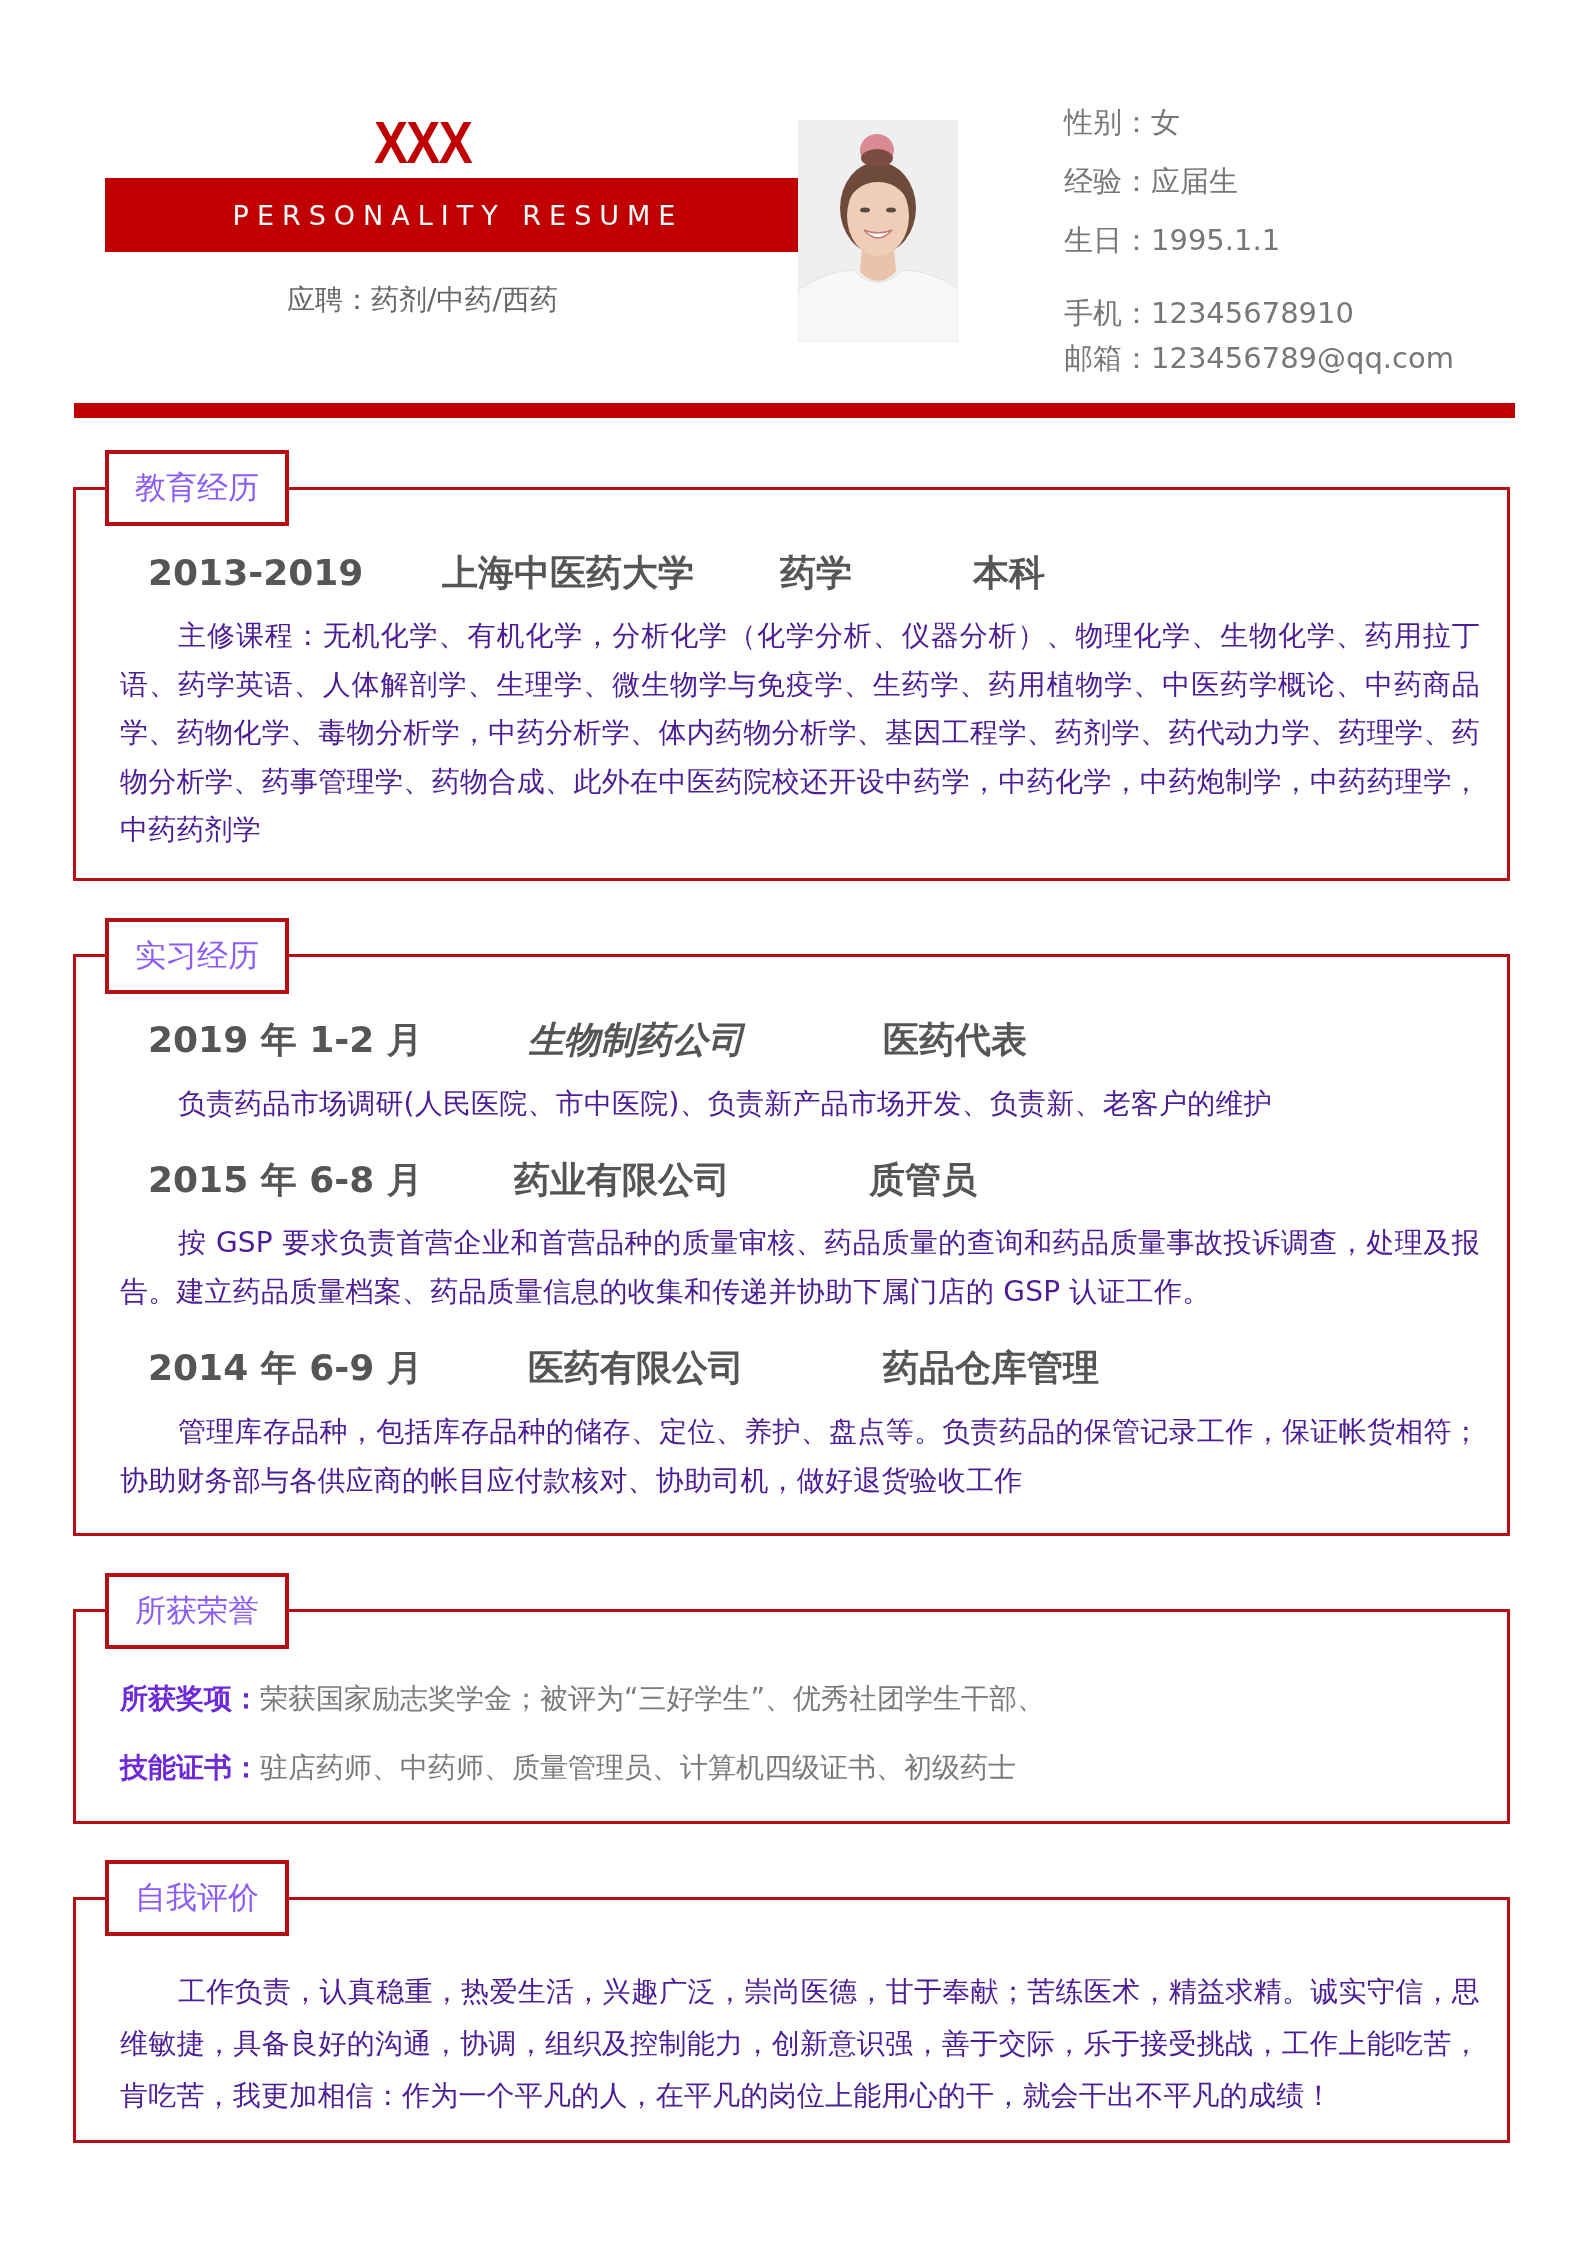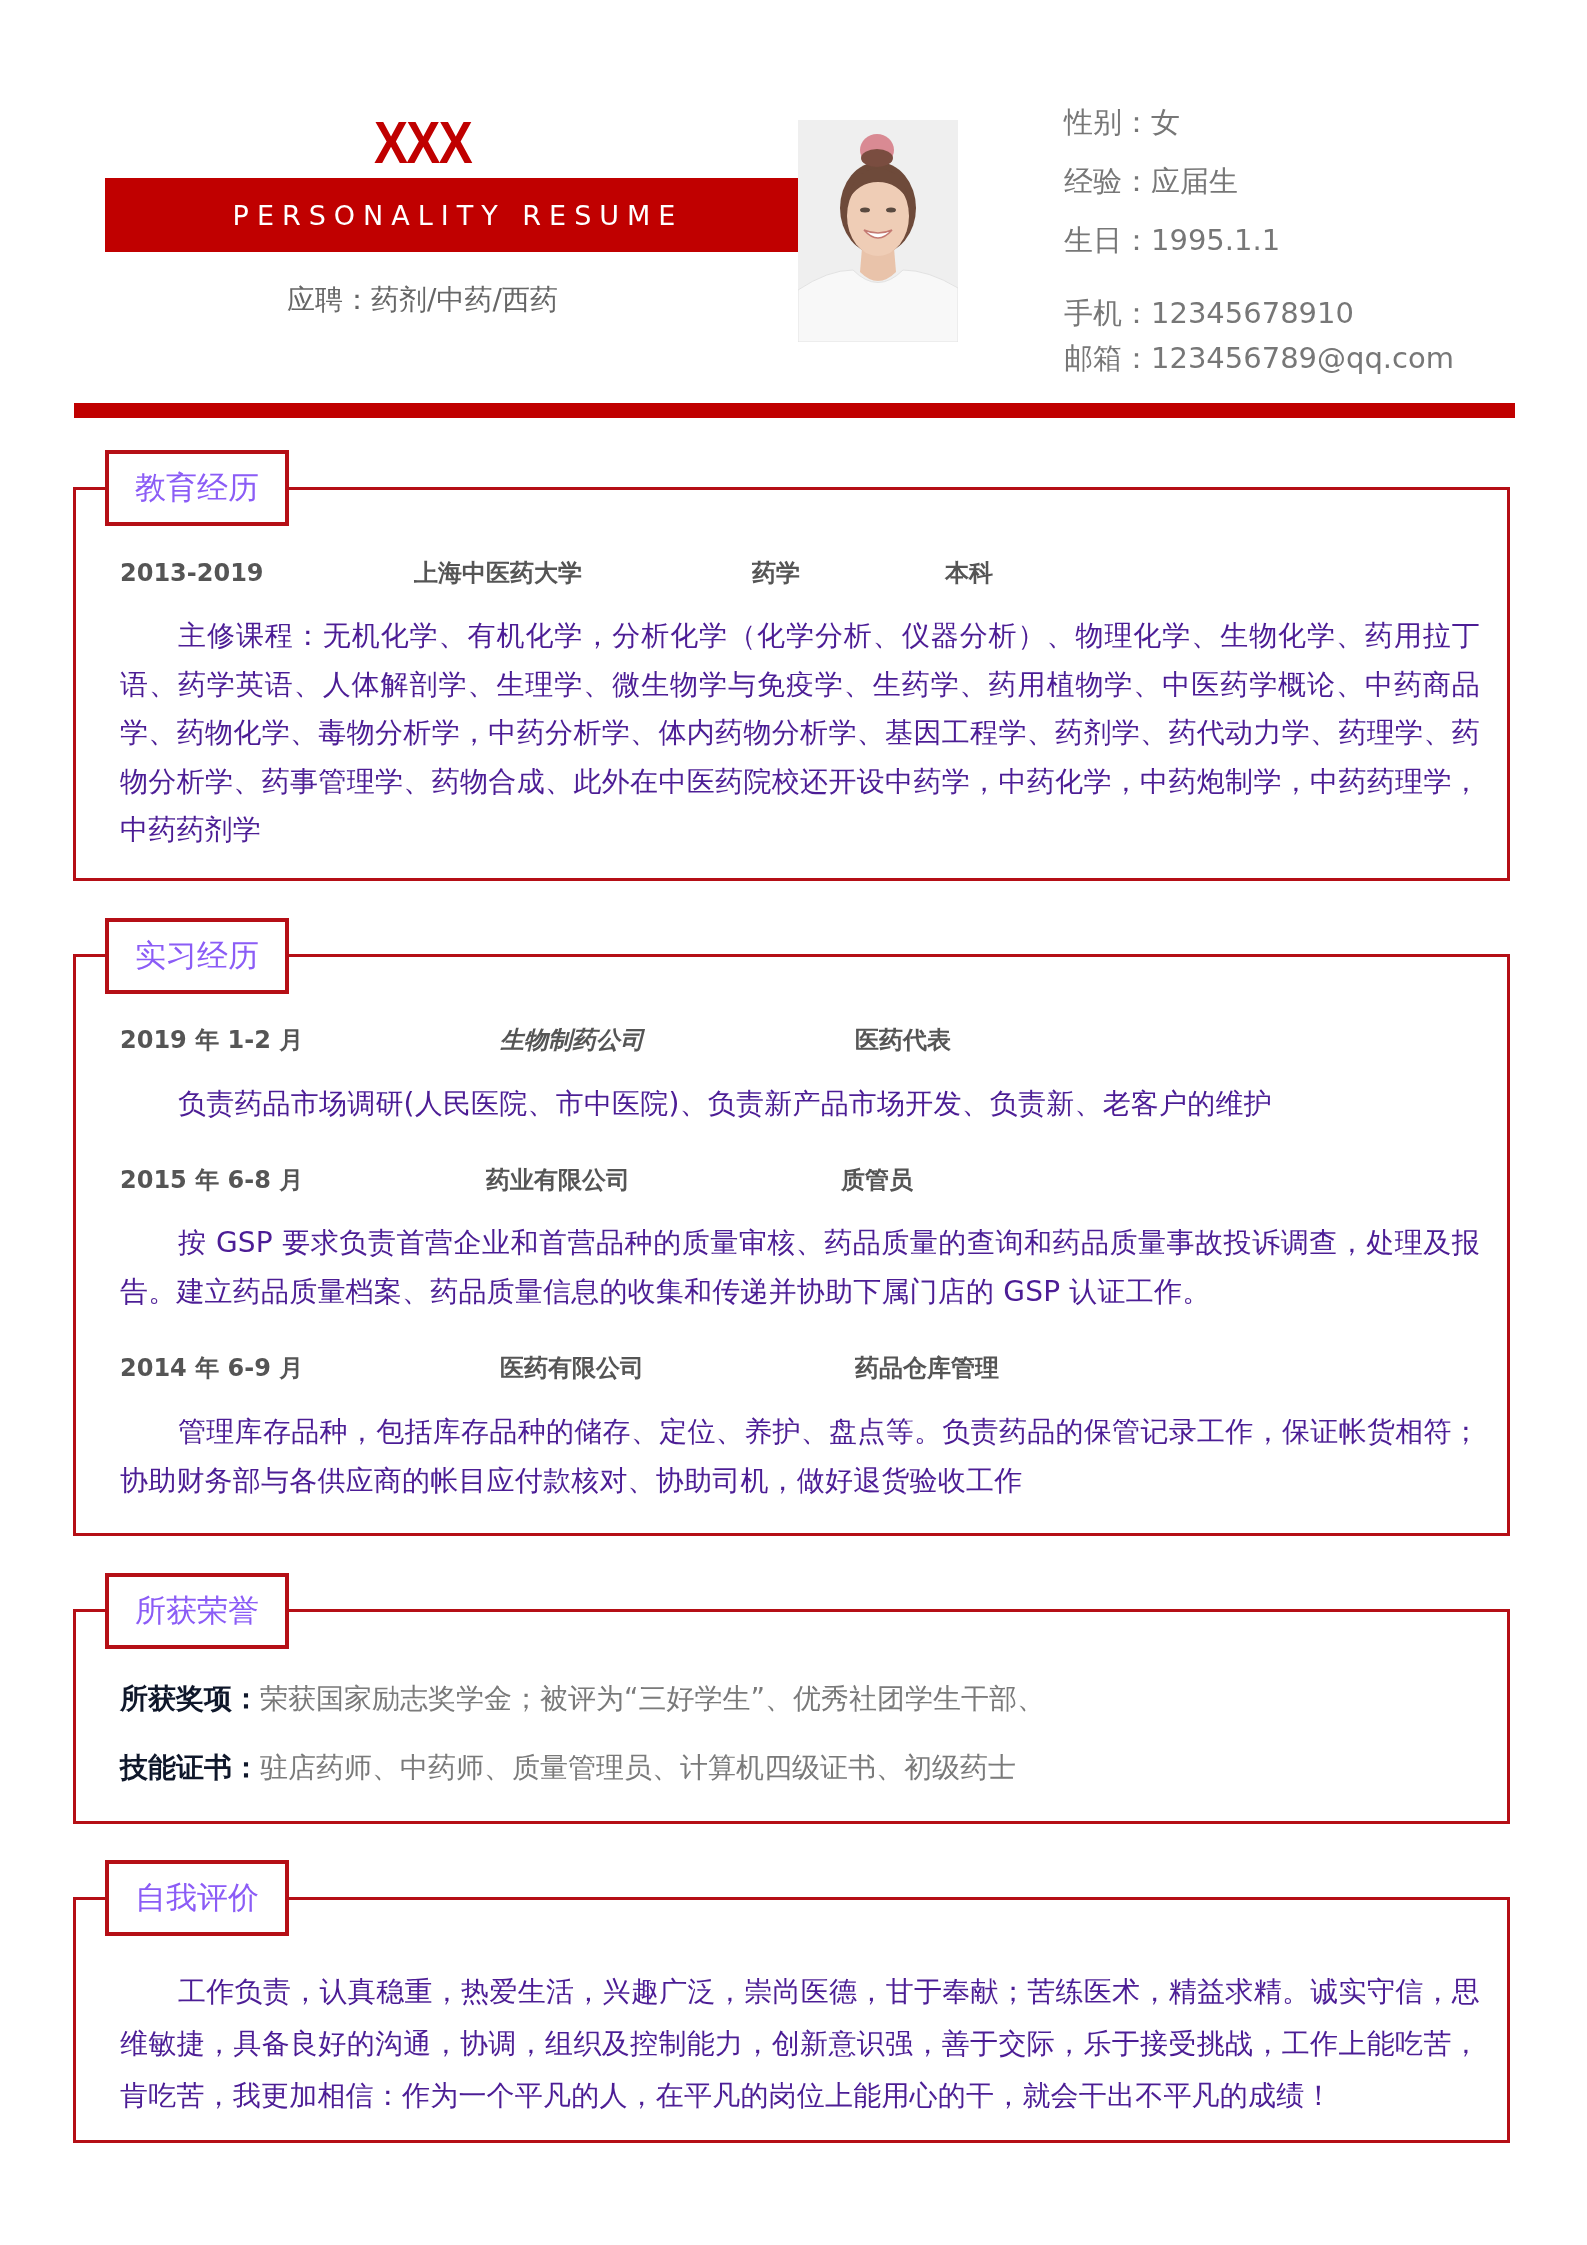--- a/index.html
+++ b/index.html
@@ -16,25 +16,25 @@
   .apply { left:105px; width:635px; top:280px; text-align:center; font-size:28px;
            line-height:40px; color:#666; }
   .photo { left:798px; top:120px; width:160px; height:222px; background:#eeeeee; overflow:hidden; }
   .info { left:1064px; font-size:29px; line-height:40px; color:#777; }
   .topbar { left:74px; top:403px; width:1441px; height:15px; background:#c00000; }
 
   .section { position:absolute; left:73px; width:1437px; border:3px solid #b50f16; box-sizing:border-box; }
   .sec-title { position:absolute; left:105px; width:184px; height:76px; border:4px solid #b50f16;
                box-sizing:border-box; background:#fff; display:flex; align-items:center; justify-content:center;
                font-family:"DejaVu Serif","Liberation Serif",serif; font-size:31px; color:#8b5cf6; }
-  .row-head { position:absolute; font-weight:bold; font-size:24px; color:#555; line-height:40px; white-space:nowrap; }
+  .row-head { position:absolute; font-weight:bold; font-size:36px; color:#555; line-height:40px; white-space:nowrap;margin-left:28px; }
   .para { position:absolute; left:120px; width:1360px; font-size:28px; line-height:48.5px; color:#4c1d95;
           text-indent:58px; text-align:justify; letter-spacing:0.2px; }
   .hline { position:absolute; left:120px; font-size:28px; line-height:40px; white-space:nowrap; color:#7a7a7a; }
-  .hline b { color:#0f172a;margin-top:36px; }
+  .hline b { color:#6d28d9;margin-top:36px; }
 </style>
 </head>
 <body>
 
 <div class="abs name">XXX</div>
 <div class="abs banner">
   <span>PERSONALITY RESUME</span>
 </div>
 <div class="abs apply"><span>应聘：</span><span>药剂/中药/西药</span></div>
 

